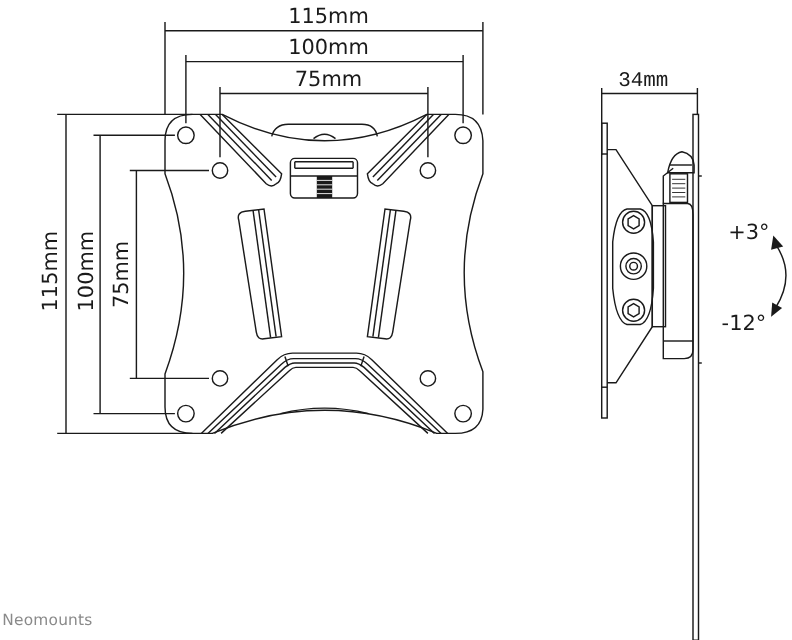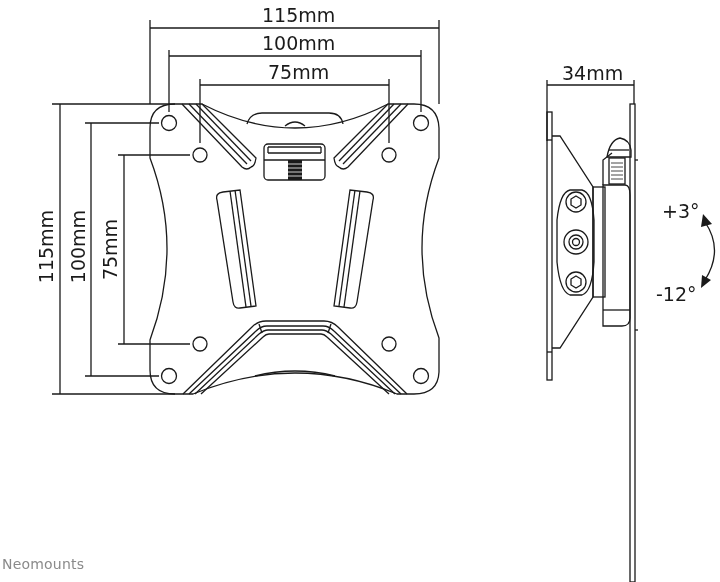--- a/index.html
+++ b/index.html
@@ -184,17 +184,17 @@
 </svg>
 
 <div class="dim-label" style="left:262px; top:6px;">115mm</div>
 <div class="dim-label" style="left:262px; top:34px;">100mm</div>
 <div class="dim-label" style="left:268px; top:63px;">75mm</div>
 
 <div class="dim-label vlabel" style="left:10px; top:237px;">115mm</div>
 <div class="dim-label vlabel" style="left:42px; top:237px;">100mm</div>
 <div class="dim-label vlabel" style="left:80px; top:240px;">75mm</div>
 
-<div class="dim-label" style="left:562px; top:64px;">34mm</div>
+<div class="dim-label" style="left:562px; top:64px;font-family:Liberation Mono, monospace;">34mm</div>
 <div class="dim-label" style="left:662px; top:202px;">+3°</div>
 <div class="dim-label" style="left:656px; top:285px;text-align:center;">-12°</div>
 
 <div class="brand">Neomounts</div>
 
 </body></html>

